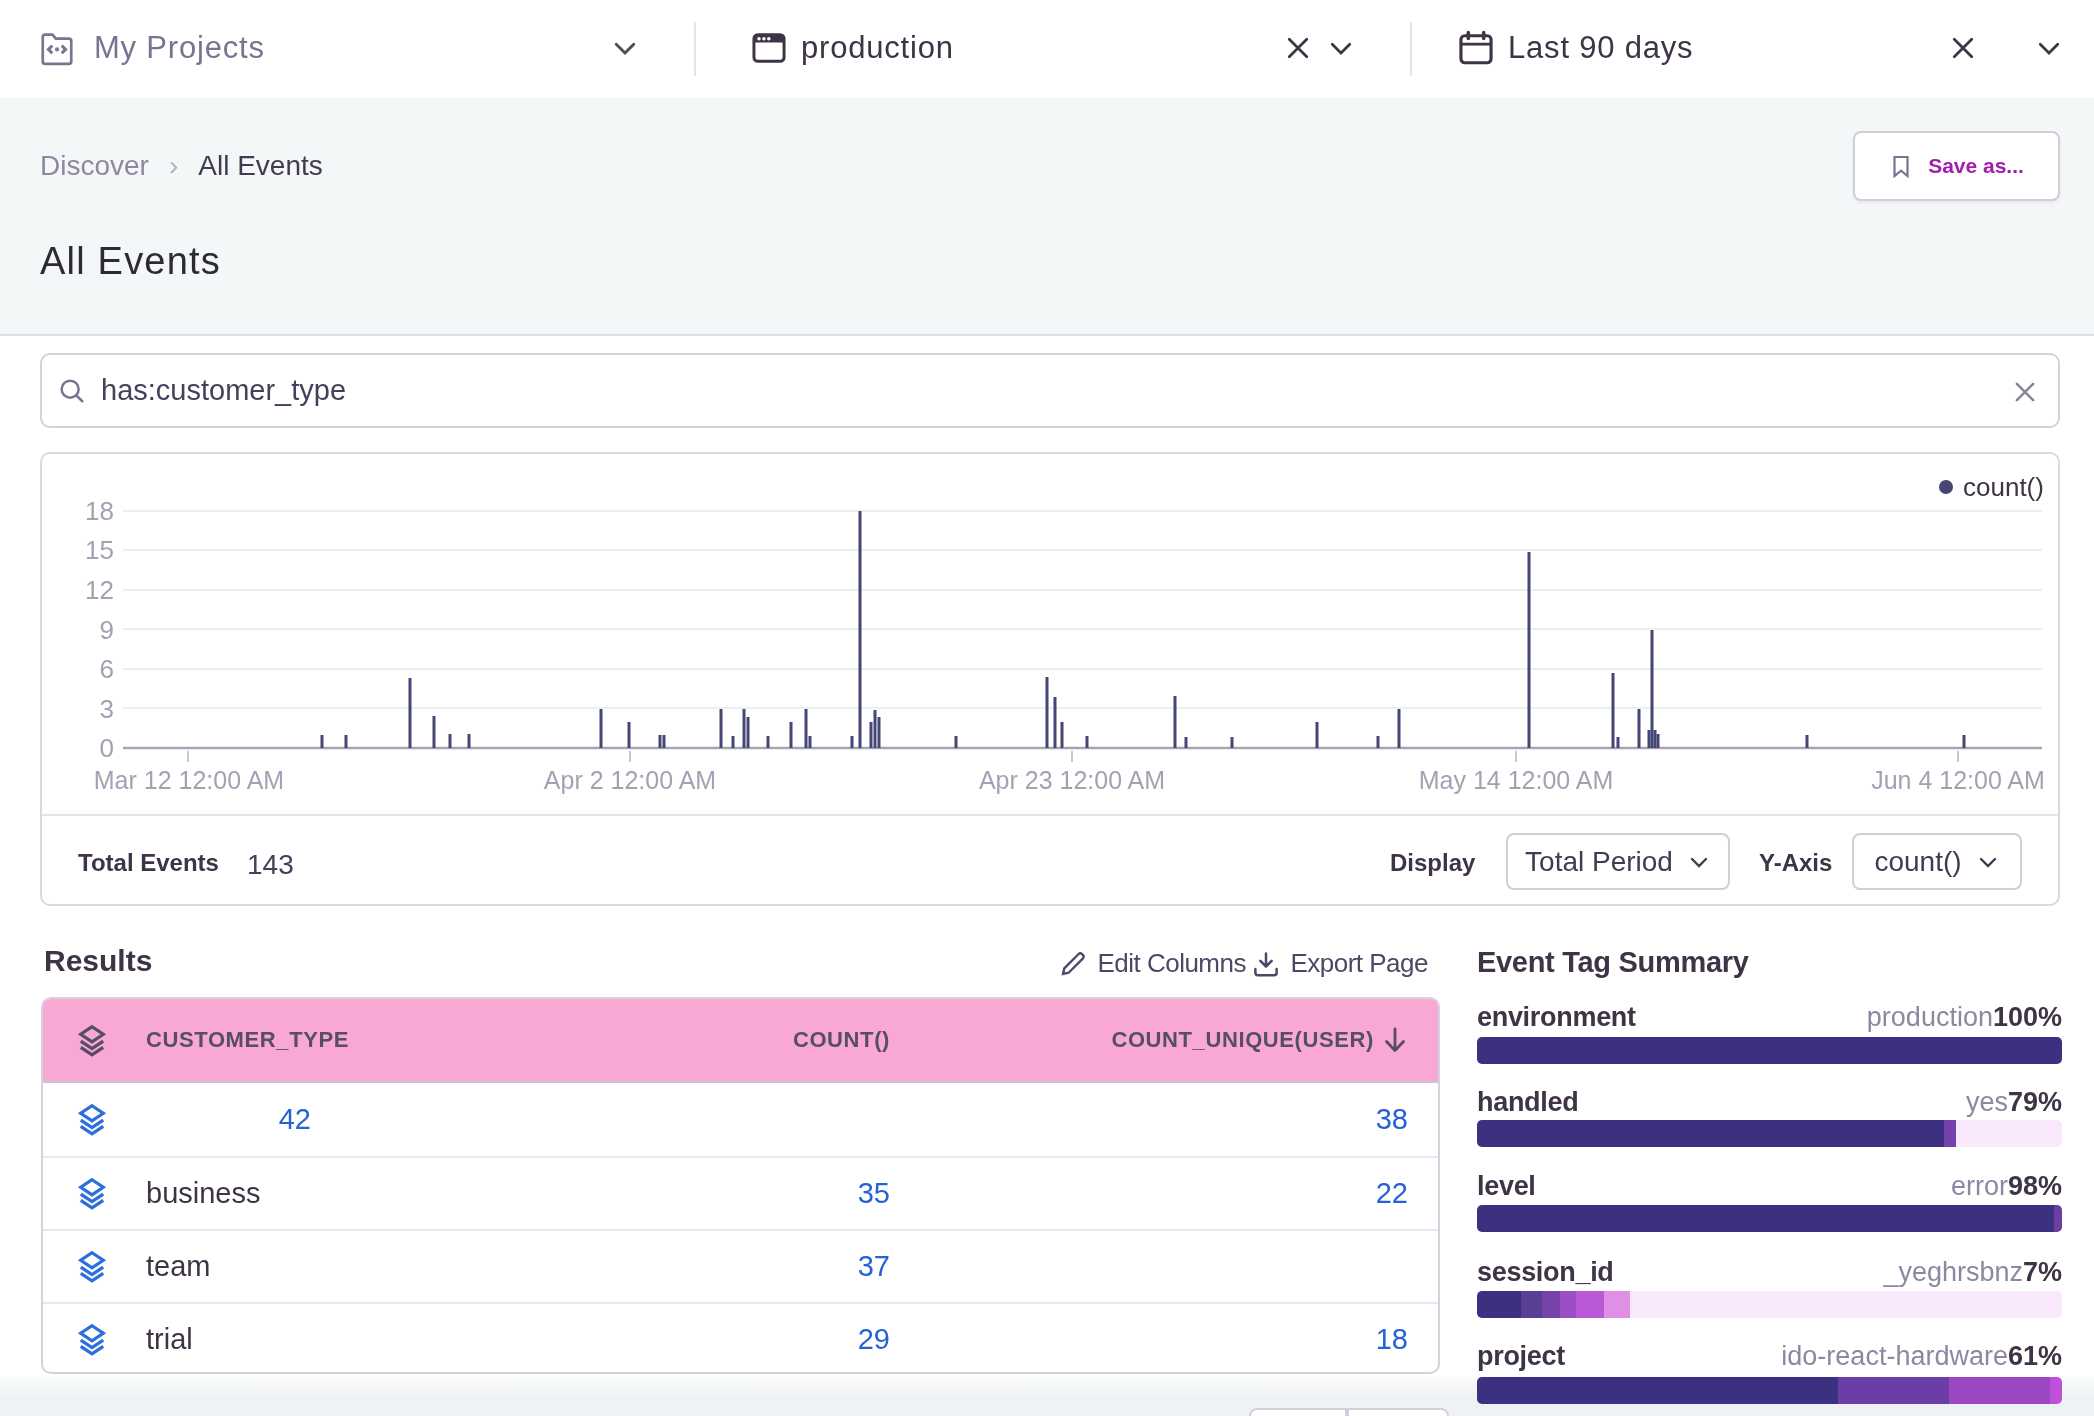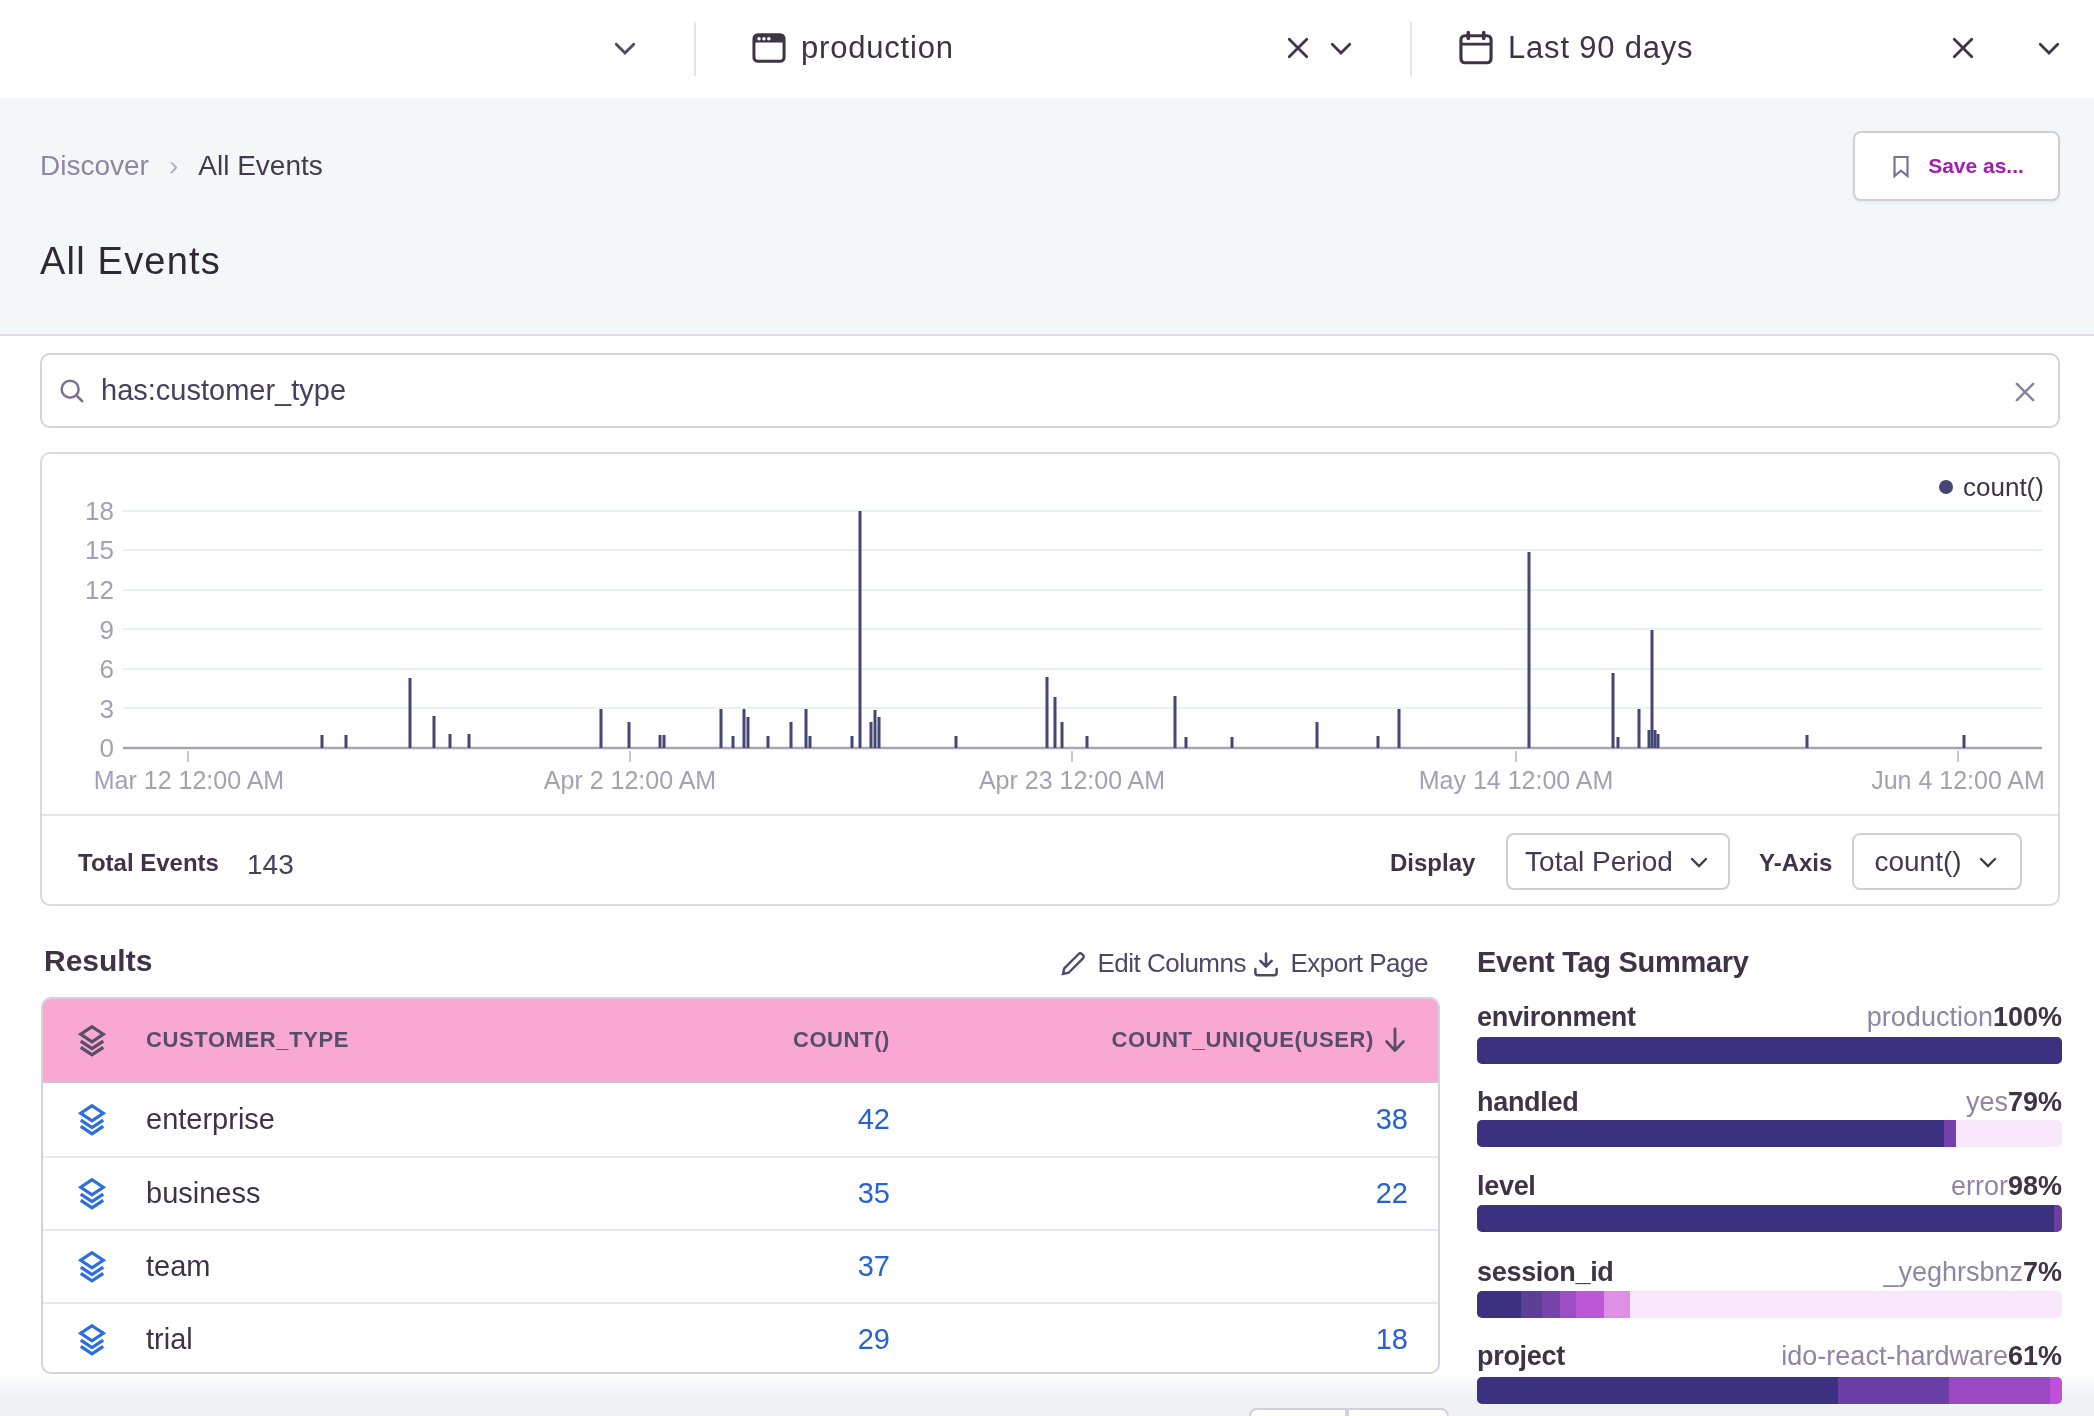--- a/index.html
+++ b/index.html
@@ -75,20 +75,28 @@
 
 
 .bottomstrip { position:absolute; left:0; top:1376px; width:2094px; height:40px; z-index:1;
   background:linear-gradient(#fbfcfc,#eff2f4 55%); }
 .pgbtn { position:absolute; top:1408px; height:30px; background:#fff; border:2px solid #d5cfdd; z-index:2; }
 </style>
 </head>
 <body>
 
 <div class="topbar">
+  <div class="tb-item" style="left:38px; gap:18px;">
+    <svg width="38" height="38" viewBox="0 0 24 24" fill="none" stroke="#7c7390" stroke-width="1.7">
+      <path d="M3 20.5 V5 a1.5 1.5 0 0 1 1.5 -1.5 h4.6 l2.2 2.6 h8.2 a1.5 1.5 0 0 1 1.5 1.5 v12.9 a1.5 1.5 0 0 1 -1.5 1.5 h-15 a1.5 1.5 0 0 1 -1.5 -1.5 z"></path>
+      <path d="M9 10.5 l-2.4 2.4 2.4 2.4 M15 10.5 l2.4 2.4 -2.4 2.4" stroke-width="1.9"></path>
+      <circle cx="12" cy="12.9" r="1.3" fill="#7c7390" stroke="none"></circle>
+    </svg>
+    <span class="tb-gray">My Projects</span>
+  </div>
   <div class="tb-item" style="left:610px;">
     <svg width="30" height="30" viewBox="0 0 24 24" fill="none" stroke="#544b63" stroke-width="2.4" stroke-linecap="round">
         <path d="M5 9 l7 7 7 -7"></path>
       </svg>
   </div>
   <div class="tb-divider" style="left:694px;"></div>
   <div class="tb-item" style="left:748px; gap:11px;">
     <svg width="42" height="42" viewBox="0 0 24 24" fill="none">
       <rect x="3.4" y="4.4" width="17.2" height="15.2" rx="2.2" stroke="#3e3446" stroke-width="1.7"></rect>
       <path d="M3.4 6.6 a2.2 2.2 0 0 1 2.2 -2.2 h12.8 a2.2 2.2 0 0 1 2.2 2.2 v2.2 h-17.2 z" fill="#3e3446" stroke="none"></path>
@@ -289,21 +297,20 @@
         </svg></span>
   </div>
   <div class="trow">
     <span class="c-icon">
       <svg width="30" height="33" viewBox="0 0 24 26" fill="none" stroke="#2b6ede" stroke-width="2.6" stroke-linejoin="miter">
         <path d="M12 2 L21 8 12 14 3 8 Z"></path>
           <path d="M3 13.5 L12 19.5 21 13.5"></path>
           <path d="M3 18.5 L12 24.5 21 18.5"></path>
       </svg>
     </span>
-    <span class="c-name">enterprise</span>
     <span class="c-count num">42</span>
     <span class="c-uni num">38</span>
   </div>
   <div class="trow">
     <span class="c-icon">
       <svg width="30" height="33" viewBox="0 0 24 26" fill="none" stroke="#2b6ede" stroke-width="2.6" stroke-linejoin="miter">
         <path d="M12 2 L21 8 12 14 3 8 Z"></path>
           <path d="M3 13.5 L12 19.5 21 13.5"></path>
           <path d="M3 18.5 L12 24.5 21 18.5"></path>
       </svg>

